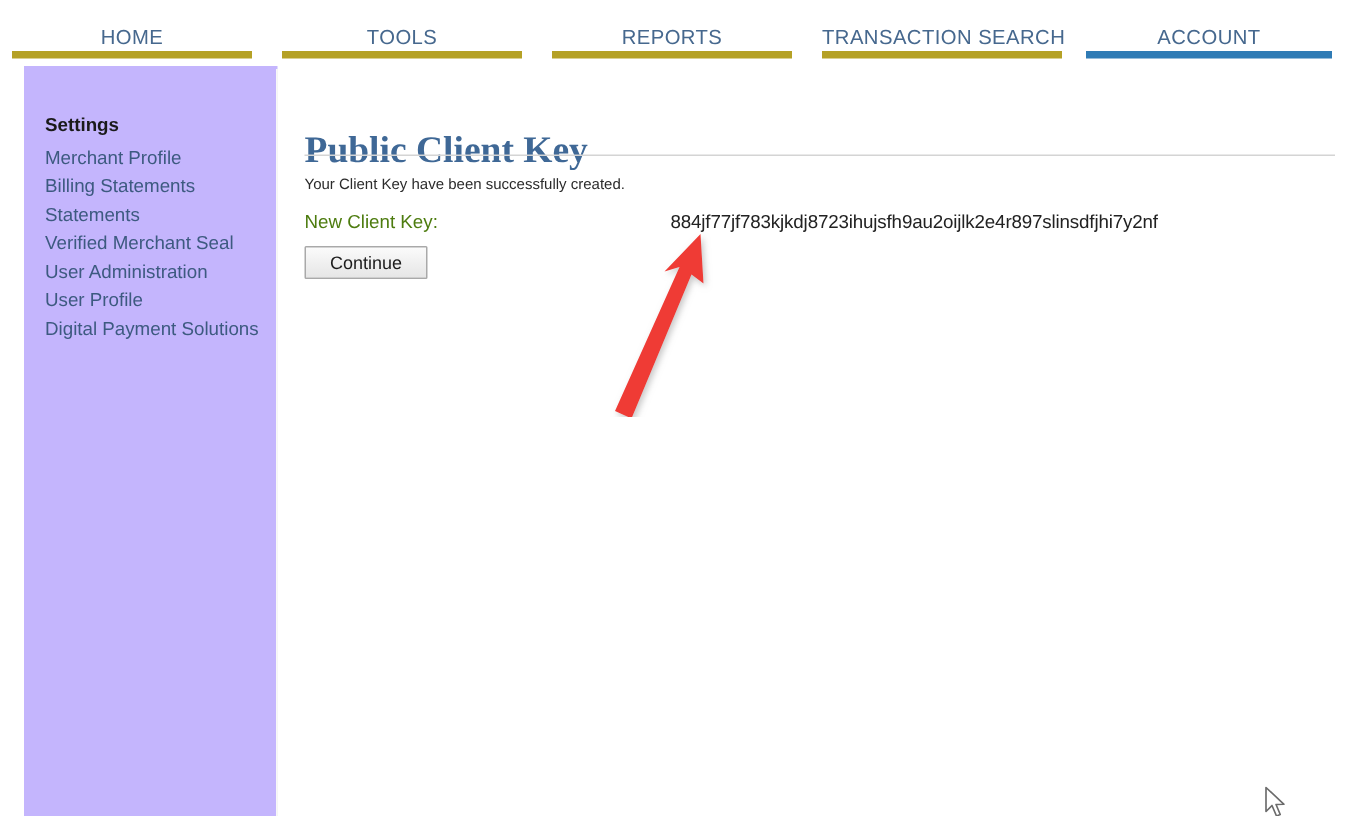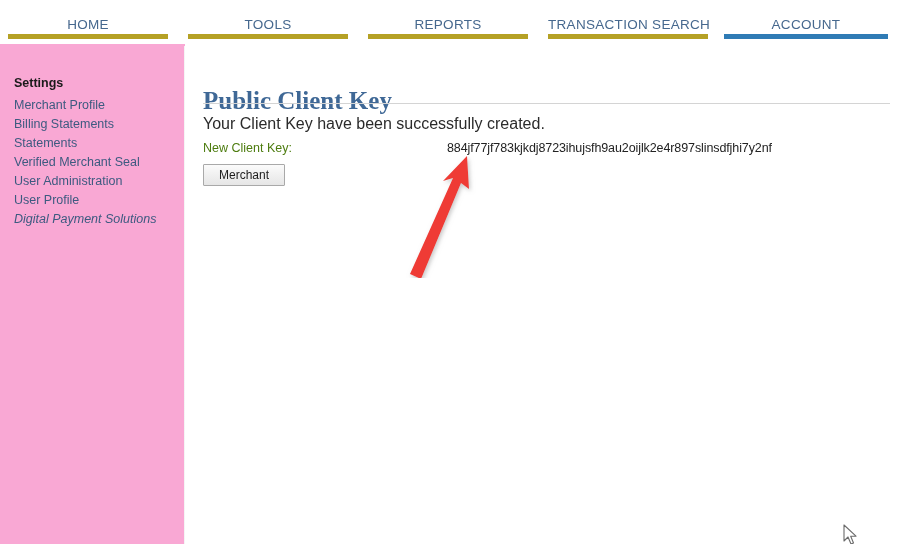--- a/index.html
+++ b/index.html
@@ -49,25 +49,25 @@
     height: 5px;
     background: #b5a125;
   }
   .nav-tab.active .nav-rule {
     background: #2f7bb5;
   }
 
   
   #sidebar {
     position: absolute;
-    left: 0;
+    left: 16px;
     top: 44px;
     width: 185px;
     height: 500px;
-    background: #f9a8d4;
+    background: #c4b5fd;
   }
   #sidebar-heading {
     position: absolute;
     left: 14px;
     top: 33px;
     font-size: 12.5px;
     font-weight: bold;
     color: #1a1a1a;
     line-height: 13px;
     white-space: nowrap;
@@ -115,21 +115,21 @@
     left: 18px;
     top: 59px;
     width: 687px;
     height: 1px;
     background: #d4d4d4;
   }
   #status-message {
     position: absolute;
     left: 18px;
     top: 73px;
-    font-size: 16px;
+    font-size: 10px;
     color: #2b2b2b;
     line-height: 14px;
     white-space: nowrap;
   }
   #key-label {
     position: absolute;
     left: 18px;
     top: 97px;
     font-size: 12.5px;
     color: #4d7c0f;
@@ -220,39 +220,39 @@
 <div id="sidebar">
 
   <div id="sidebar-heading">Settings</div>
 
   <a class="side-link" style="top:55px;">Merchant Profile</a>
   <a class="side-link" style="top:74px;">Billing Statements</a>
   <a class="side-link" style="top:93px;">Statements</a>
   <a class="side-link" style="top:112px;">Verified Merchant Seal</a>
   <a class="side-link" style="top:131px;">User Administration</a>
   <a class="side-link" style="top:150px;">User Profile</a>
-  <a class="side-link" style="top:169px;font-style:italic;">Digital Payment Solutions</a>
+  <a class="side-link" style="top:169px;">Digital Payment Solutions</a>
 
 </div>
 
 <div id="sidebar-divider"></div>
 
 <div id="content">
 
   <h1 id="page-title">Public Client Key</h1>
 
   <div id="title-rule"></div>
 
   <div id="status-message">Your Client Key have been successfully created.</div>
 
   <div id="key-label">New Client Key:</div>
 
   <div id="key-value">884jf77jf783kjkdj8723ihujsfh9au2oijlk2e4r897slinsdfjhi7y2nf</div>
 
-  <button id="continue-button">Merchant</button>
+  <button id="continue-button">Continue</button>
 
 </div>
 
 <svg id="annotation-arrow" viewBox="0 0 90 130" width="90" height="130">
   <defs>
     <filter id="arrowShadow" x="-30%" y="-30%" width="180%" height="180%">
       <feDropShadow dx="1.5" dy="2" stdDeviation="2" flood-color="#999999" flood-opacity="0.55"></feDropShadow>
     </filter>
   </defs>
   <g filter="url(#arrowShadow)">

